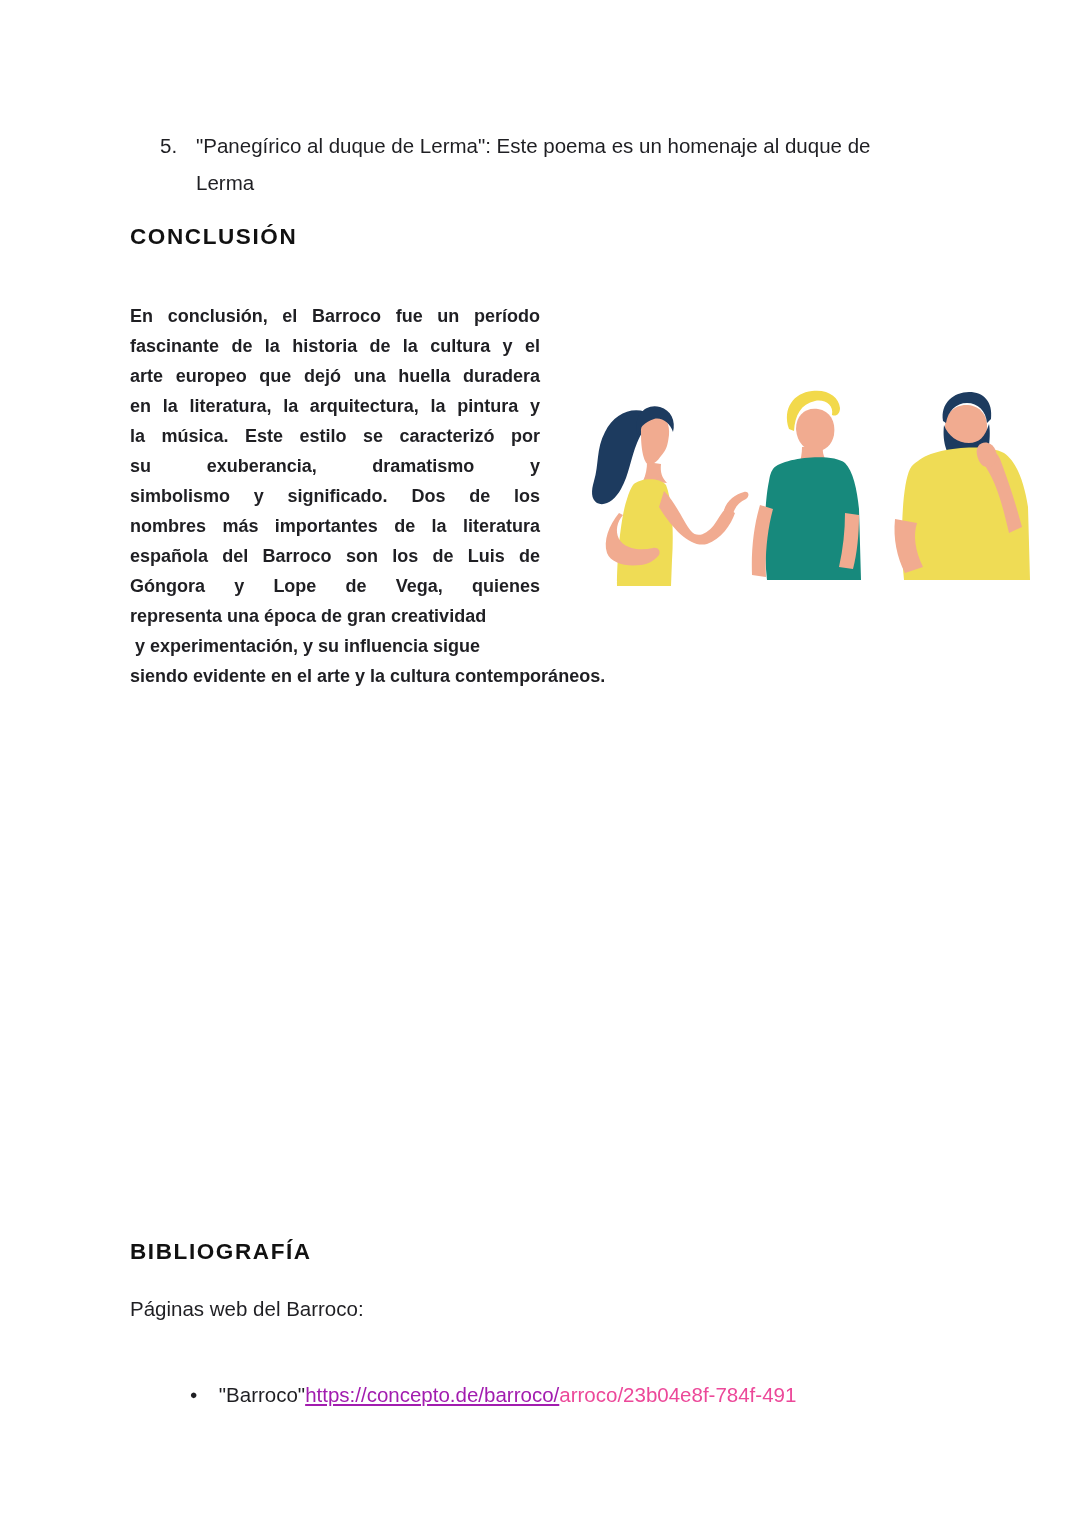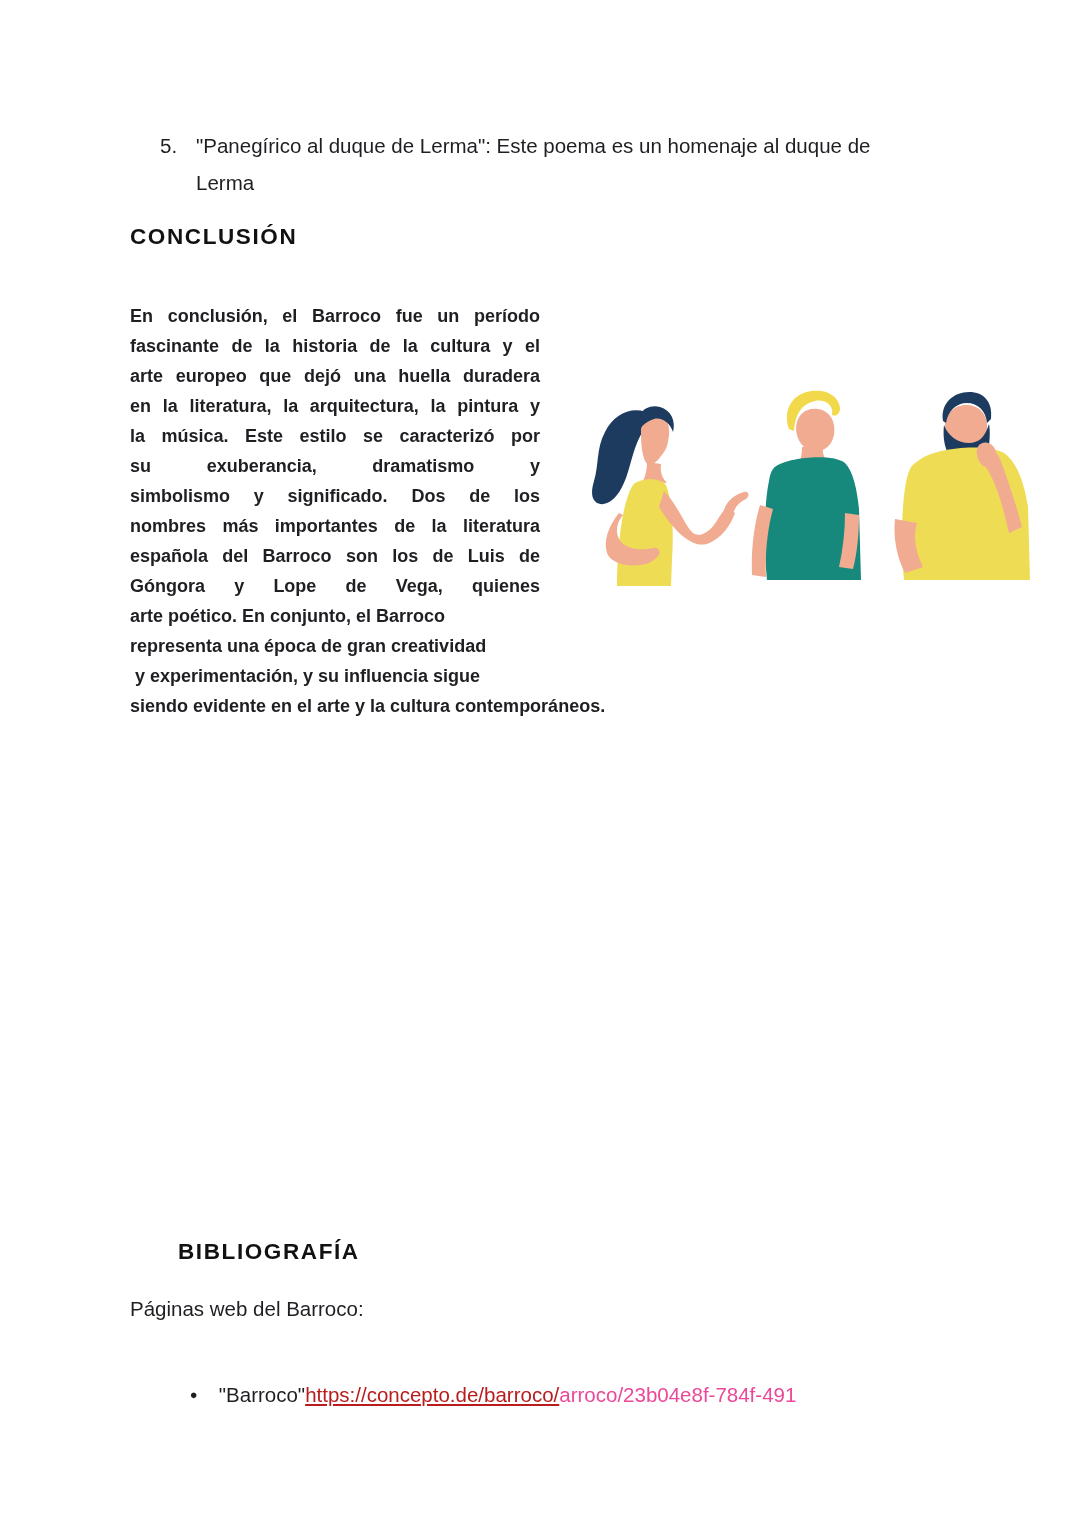--- a/index.html
+++ b/index.html
@@ -12,21 +12,21 @@
   .list5 { position:absolute; left:160px; top:127px; display:flex; font-size:20.5px; line-height:37px; }
   .list5 .num { width:36px; }
   .list5 .ltxt div { white-space:pre; }
 
   
   .doc-heading {
     position:absolute; left:130px; font-size:22.5px; font-weight:bold; letter-spacing:1.6px;
     color:#111111; text-decoration-thickness:3px; text-underline-offset:4px;
   }
   #conclusion-heading { top:224px; }
-  #biblio-heading { top:1239px;margin-left:48px; }
+  #biblio-heading { top:1239px; }
 
   
   .jpara { position:absolute; left:130px; top:301px; width:410px; font-size:18px;font-weight:bold; }
   .jline { height:30px; line-height:30px; text-align:justify; text-align-last:justify; }
   .pline { height:30px; line-height:30px; white-space:pre; }
 
   
   .illus { position:absolute; left:588px; top:388px; width:450px; height:200px; }
 
   
@@ -55,21 +55,20 @@
     <div class="jline">En conclusión, el Barroco fue un período</div>
     <div class="jline">fascinante de la historia de la cultura y el</div>
     <div class="jline">arte europeo que dejó una huella duradera</div>
     <div class="jline">en la literatura, la arquitectura, la pintura y</div>
     <div class="jline">la música. Este estilo se caracterizó por</div>
     <div class="jline">su exuberancia, dramatismo y</div>
     <div class="jline">simbolismo y significado. Dos de los</div>
     <div class="jline">nombres más importantes de la literatura</div>
     <div class="jline">española del Barroco son los de Luis de</div>
     <div class="jline">Góngora y Lope de Vega, quienes</div>
-    <div class="pline">arte poético. En conjunto, el Barroco</div>
     <div class="pline">representa una época de gran creatividad</div>
     <div class="pline"> y experimentación, y su influencia sigue</div>
     <div class="pline">siendo evidente en el arte y la cultura contemporáneos.</div>
   </div>
 
   <svg class="illus" viewBox="0 0 450 200" xmlns="http://www.w3.org/2000/svg">
 
     <g>
       <path d="M66,28 C48,16 27,24 17,44 C8,61 11,77 6,93 C3,103 3,111 9,115 C17,119 27,112 33,101 C41,87 43,69 49,55 C53,45 58,38 66,36 Z" fill="#1d3b5f"></path>
       <path d="M53,46 C52,33 60,24 70,26 C78,28 82,37 81,47 C80,55 79,60 76,64 C73,68 68,76 62,77 C56,77 53,62 53,46 Z" fill="#f1ab90"></path>
@@ -100,16 +99,16 @@
       <path d="M421,145 C415,119 409,97 399,81 C395,74 393,67 398,63 C403,60 409,64 412,71 C419,89 427,113 434,139 Z" fill="#f1ab90"></path>
       <path d="M389,67 C387,59 393,53 400,55 C407,57 410,65 408,73 C406,79 399,81 394,77 C391,74 390,71 389,67 Z" fill="#f1ab90"></path>
     </g>
   </svg>
 
   <div class="doc-heading" id="biblio-heading">BIBLIOGRAFÍA</div>
 
   <div class="intro">Páginas web del Barroco:</div>
 
   <div class="bib-item">
-    <span class="bullet">●</span><span>"Barroco"</span><span class="lnk-u" style="color: #b91c1c;">https://concepto.de/barroco/</span><span class="lnk-p" style="color: #ec4899;">arroco/23b04e8f-784f-491</span>
+    <span class="bullet">●</span><span>"Barroco"</span><span class="lnk-u" style="color: #a21caf;">https://concepto.de/barroco/</span><span class="lnk-p" style="color: #ec4899;">arroco/23b04e8f-784f-491</span>
   </div>
 
 </div>
 
 </body></html>

